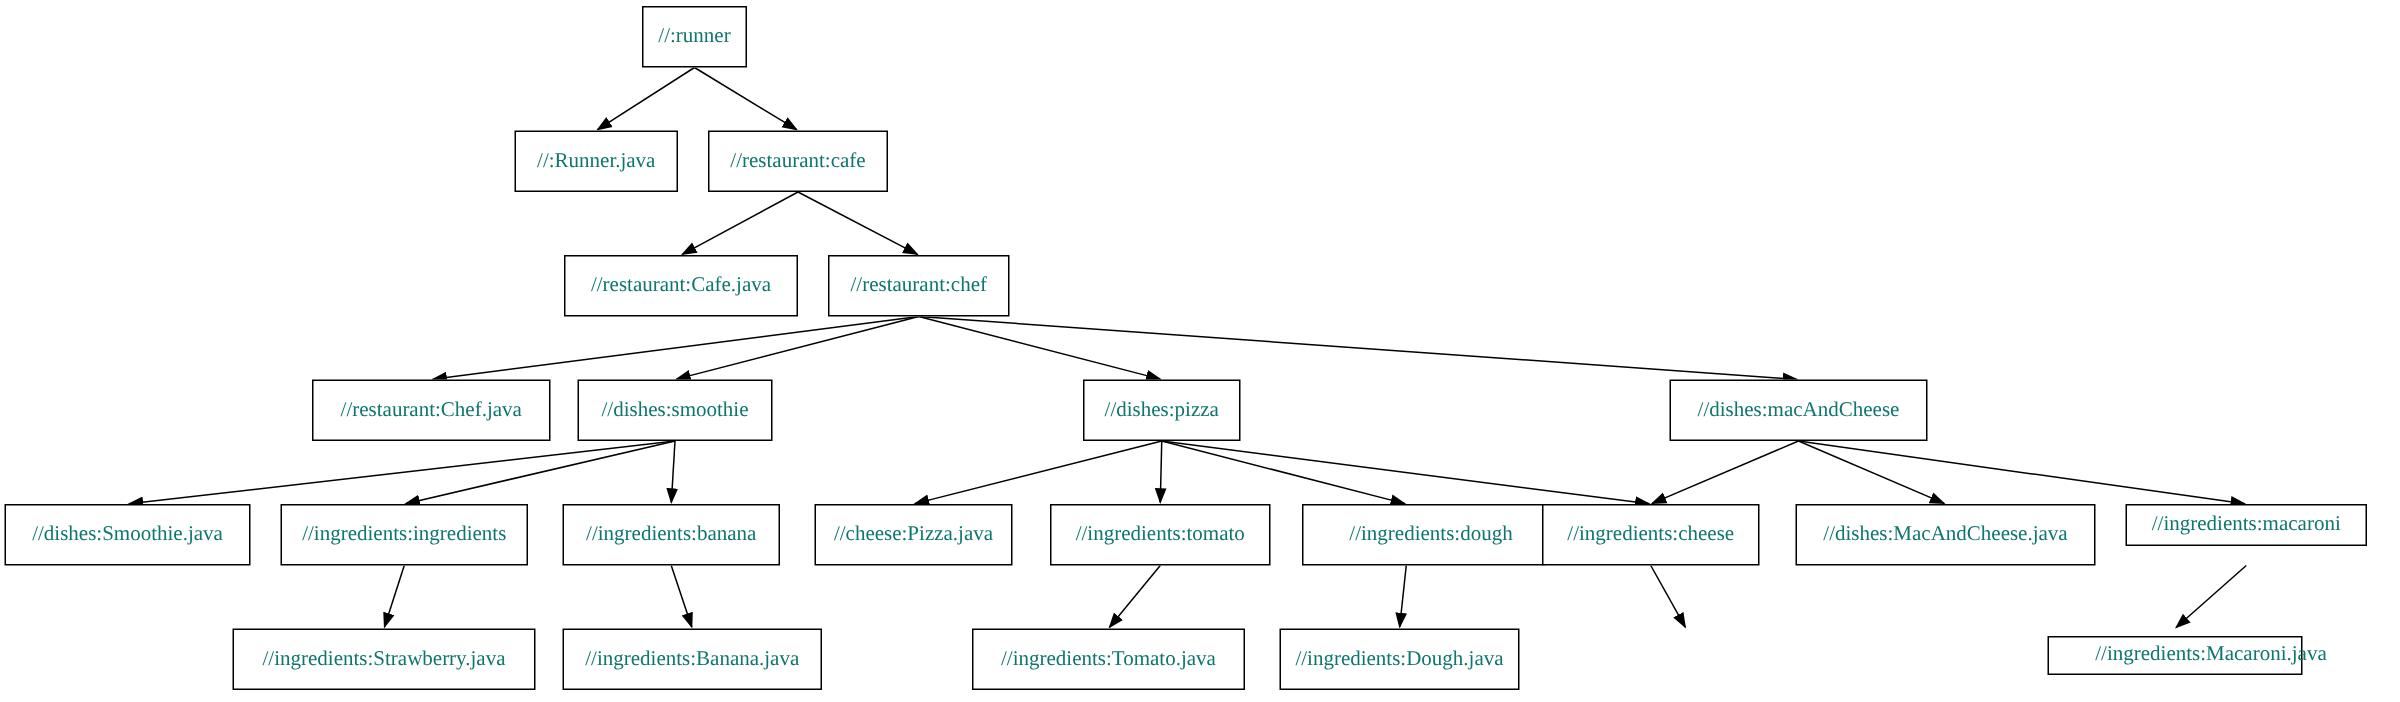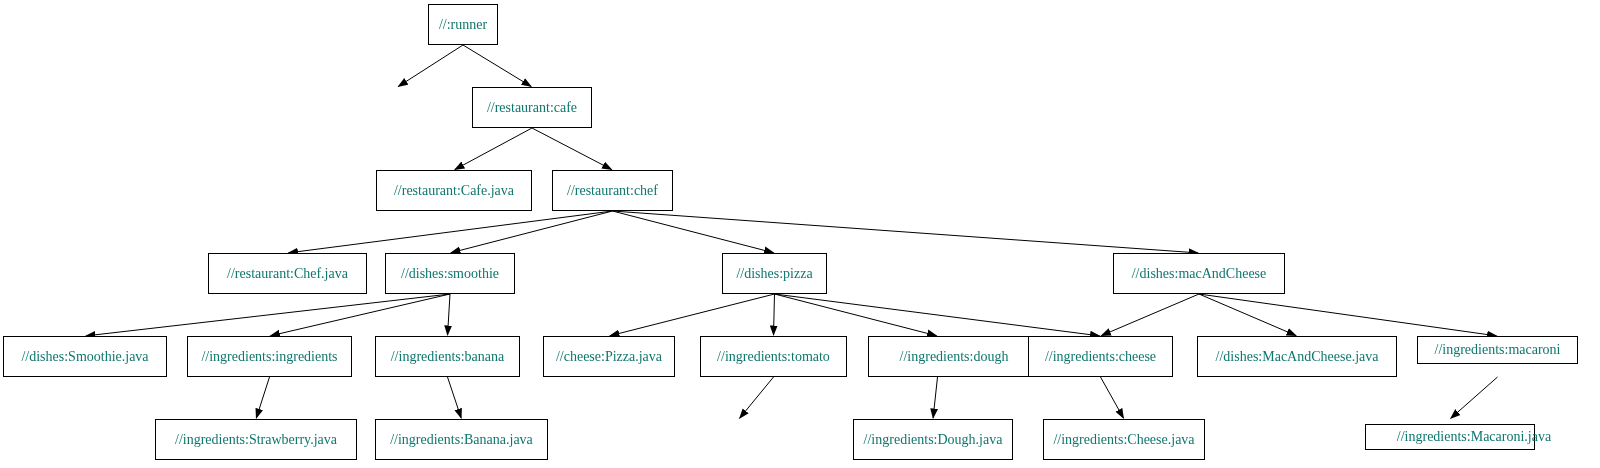--- a/index.html
+++ b/index.html
@@ -68,34 +68,35 @@
         <line x1="937.5" y1="377" x2="933.1065331236342" y2="418.0056908460802" stroke="#000000" stroke-width="1" marker-end="url(#arrowhead)"></line>
         <line x1="1100.5" y1="377" x2="1123.511713017775" y2="418.1273168828322" stroke="#000000" stroke-width="1" marker-end="url(#arrowhead)"></line>
         <line x1="1199" y1="294" x2="1101.4198680342743" y2="335.60777200569015" stroke="#000000" stroke-width="1" marker-end="url(#arrowhead)"></line>
         <line x1="1199" y1="294" x2="1296.0808549699818" y2="335.6060807014208" stroke="#000000" stroke-width="1" marker-end="url(#arrowhead)"></line>
         <line x1="1199" y1="294" x2="1496.5097541459043" y2="335.86066892505187" stroke="#000000" stroke-width="1" marker-end="url(#arrowhead)"></line>
         <line x1="1497.5" y1="377" x2="1450.7491470597167" y2="418.33759628403993" stroke="#000000" stroke-width="1" marker-end="url(#arrowhead)"></line>
       </g>
   </svg>
 
 <div class="graph-node" style="left: 428px; top: 4px; width: 70px; height: 41px;">//:runner</div>
+    <div class="graph-node" style="left: 343px; top: 87px; width: 109px; height: 41px;">//:Runner.java</div>
     <div class="graph-node" style="left: 472px; top: 87px; width: 120px; height: 41px;">//restaurant:cafe</div>
     <div class="graph-node" style="left: 376px; top: 170px; width: 156px; height: 41px;">//restaurant:Cafe.java</div>
     <div class="graph-node" style="left: 552px; top: 170px; width: 121px; height: 41px;">//restaurant:chef</div>
     <div class="graph-node" style="left: 208px; top: 253px; width: 159px; height: 41px;">//restaurant:Chef.java</div>
     <div class="graph-node" style="left: 385px; top: 253px; width: 130px; height: 41px;">//dishes:smoothie</div>
     <div class="graph-node" style="left: 722px; top: 253px; width: 105px; height: 41px;">//dishes:pizza</div>
     <div class="graph-node" style="left: 1113px; top: 253px; width: 172px; height: 41px; text-align: right;">//dishes:macAndCheese</div>
     <div class="graph-node" style="left: 3px; top: 336px; width: 164px; height: 41px;">//dishes:Smoothie.java</div>
     <div class="graph-node" style="left: 187px; top: 336px; width: 165px; height: 41px;">//ingredients:ingredients</div>
     <div class="graph-node" style="left: 375px; top: 336px; width: 145px; height: 41px;">//ingredients:banana</div>
     <div class="graph-node" style="left: 543px; top: 336px; width: 132px; height: 41px;">//cheese:Pizza.java</div>
     <div class="graph-node" style="left: 700px; top: 336px; width: 147px; height: 41px;">//ingredients:tomato</div>
     <div class="graph-node" style="left: 868px; top: 336px; width: 162px; height: 41px; padding-left: 10px;">//ingredients:dough</div>
     <div class="graph-node" style="left: 1028px; top: 336px; width: 145px; height: 41px;">//ingredients:cheese</div>
     <div class="graph-node" style="left: 1197px; top: 336px; width: 200px; height: 41px;">//dishes:MacAndCheese.java</div>
     <div class="graph-node" style="left: 1417px; top: 336px; width: 161px; height: 28px;">//ingredients:macaroni</div>
     <div class="graph-node" style="left: 155px; top: 419px; width: 202px; height: 41px;">//ingredients:Strawberry.java</div>
     <div class="graph-node" style="left: 375px; top: 419px; width: 173px; height: 41px;">//ingredients:Banana.java</div>
+    <div class="graph-node" style="left: 648px; top: 419px; width: 182px; height: 41px;">//ingredients:Tomato.java</div>
     <div class="graph-node" style="left: 853px; top: 419px; width: 160px; height: 41px;">//ingredients:Dough.java</div>
-    <div class="graph-node" style="left: 1043px; top: 419px; width: 162px; height: 41px;">//ingredients:Cheese.java</div>
     <div class="graph-node" style="left: 1365px; top: 424px; width: 170px; height: 26px; padding-left: 48px;">//ingredients:Macaroni.java</div>
   </div>
 
 </body></html>

